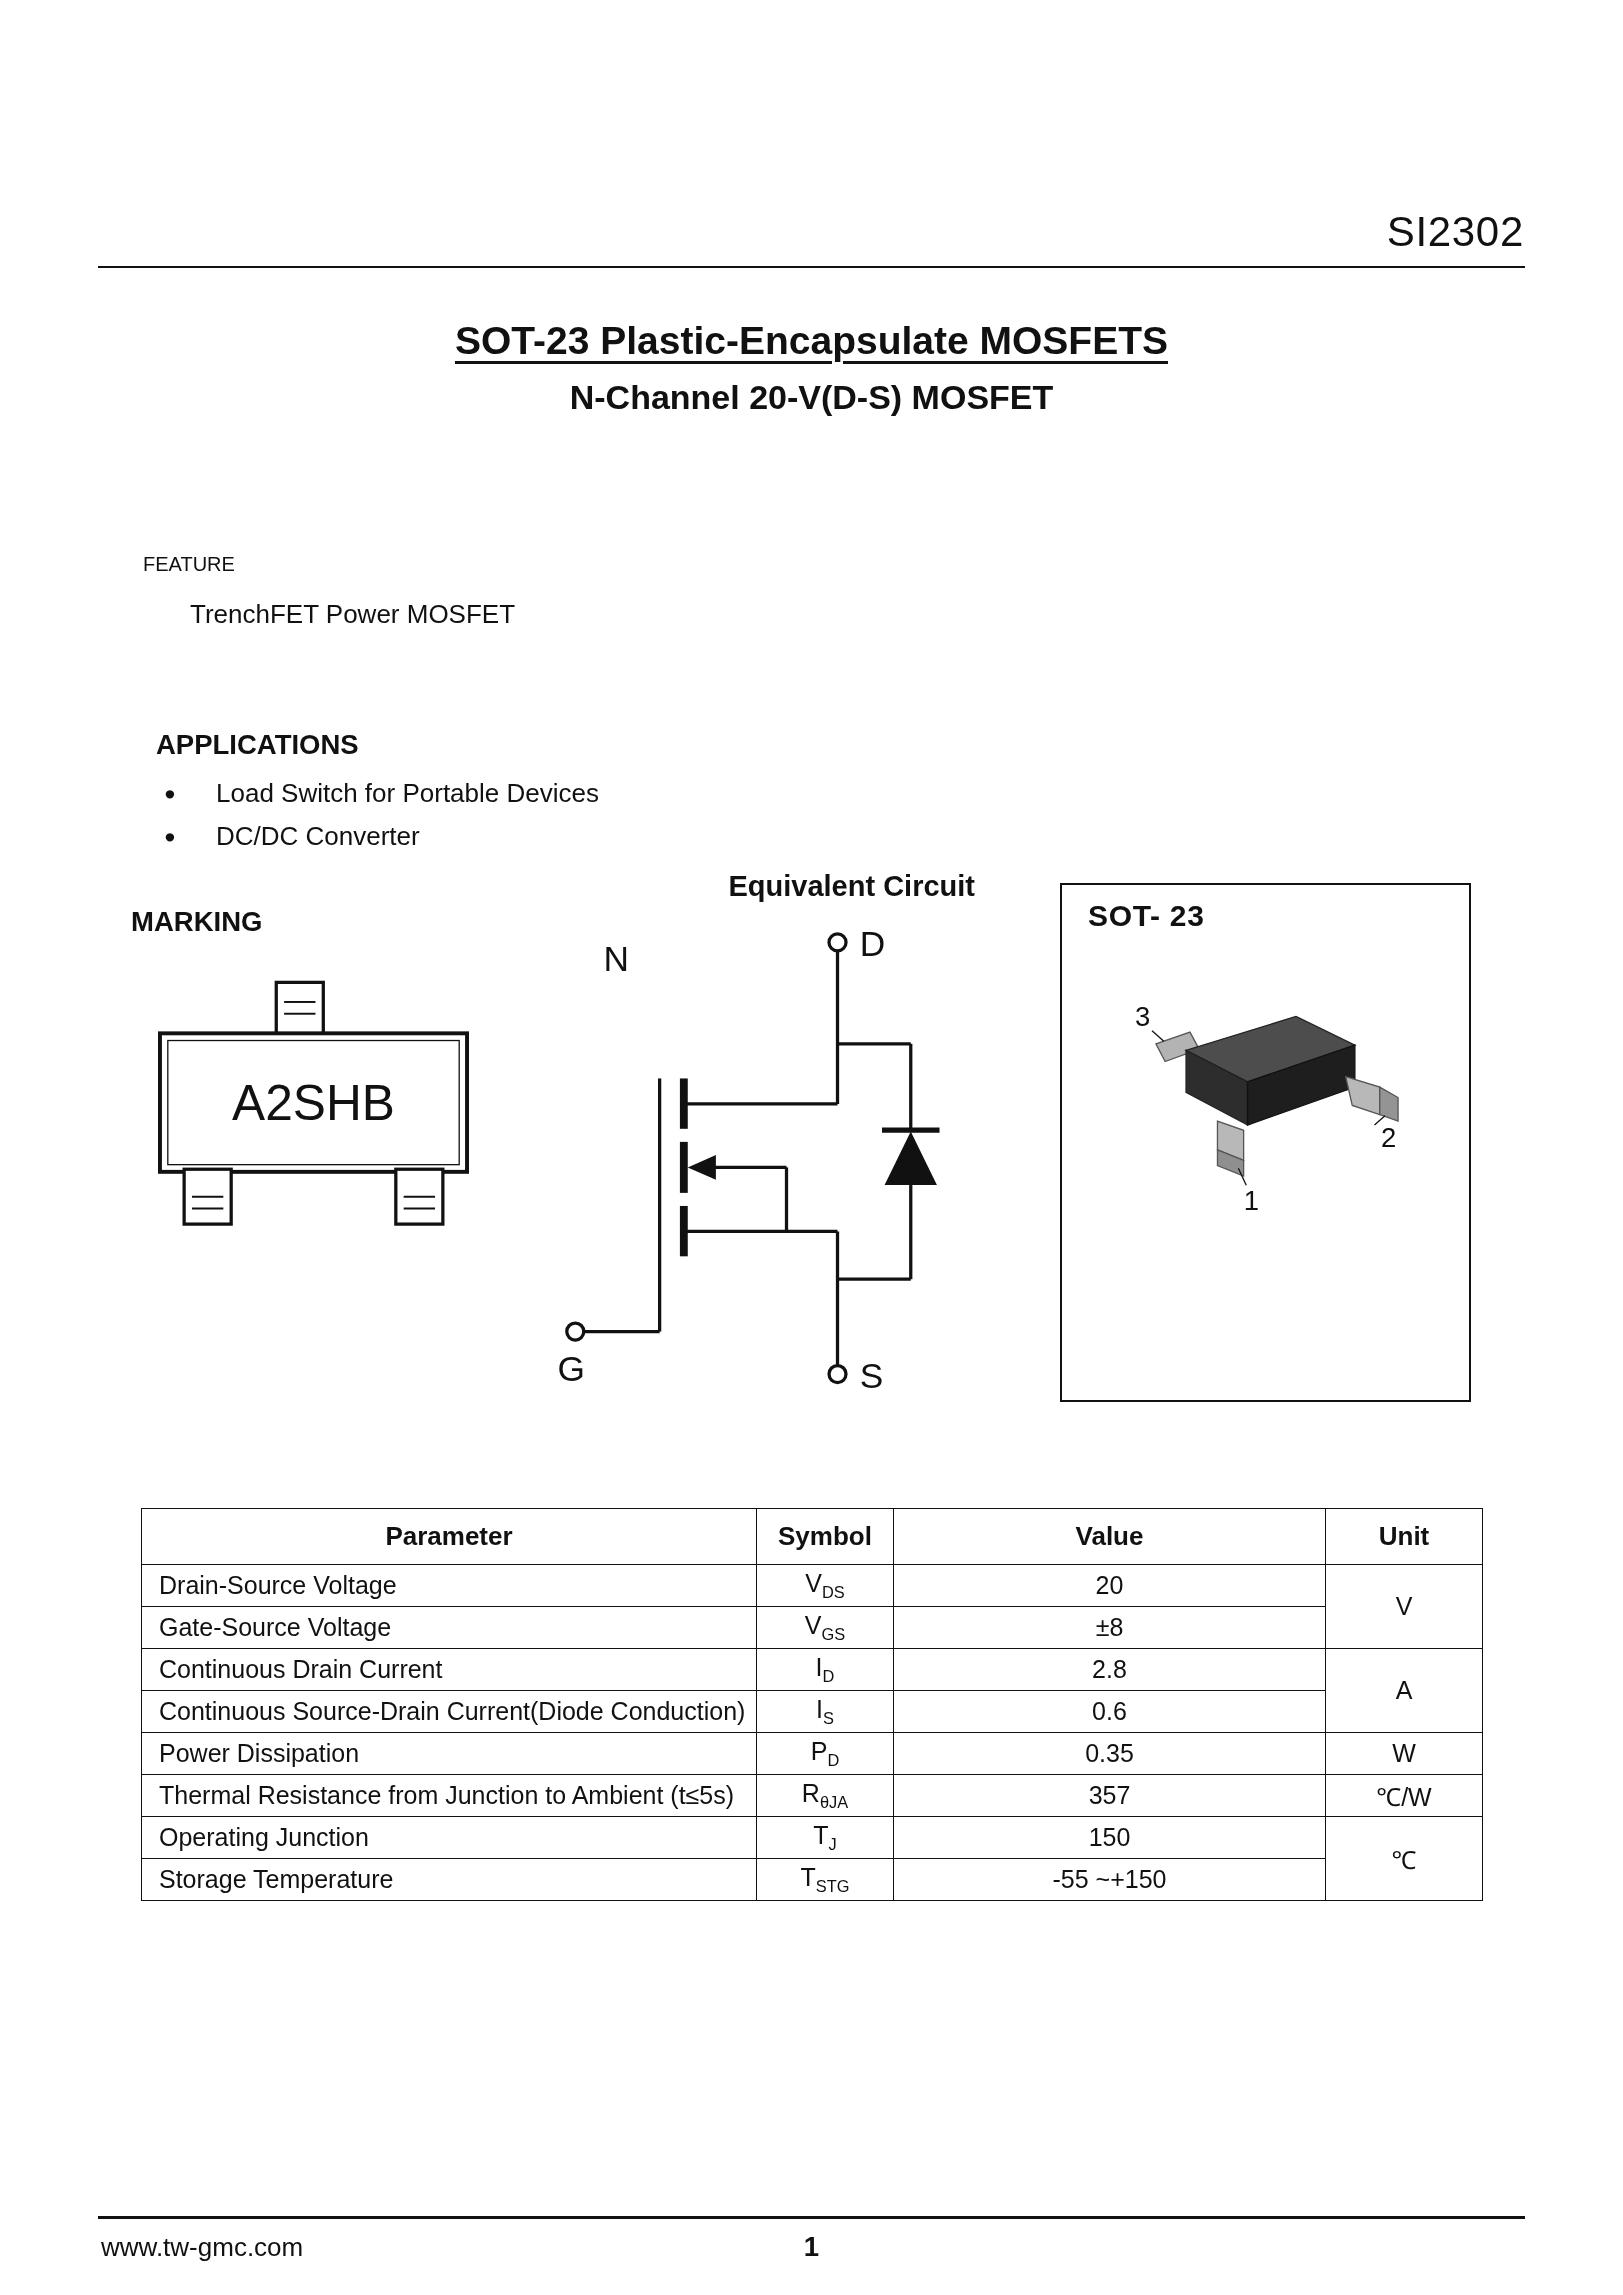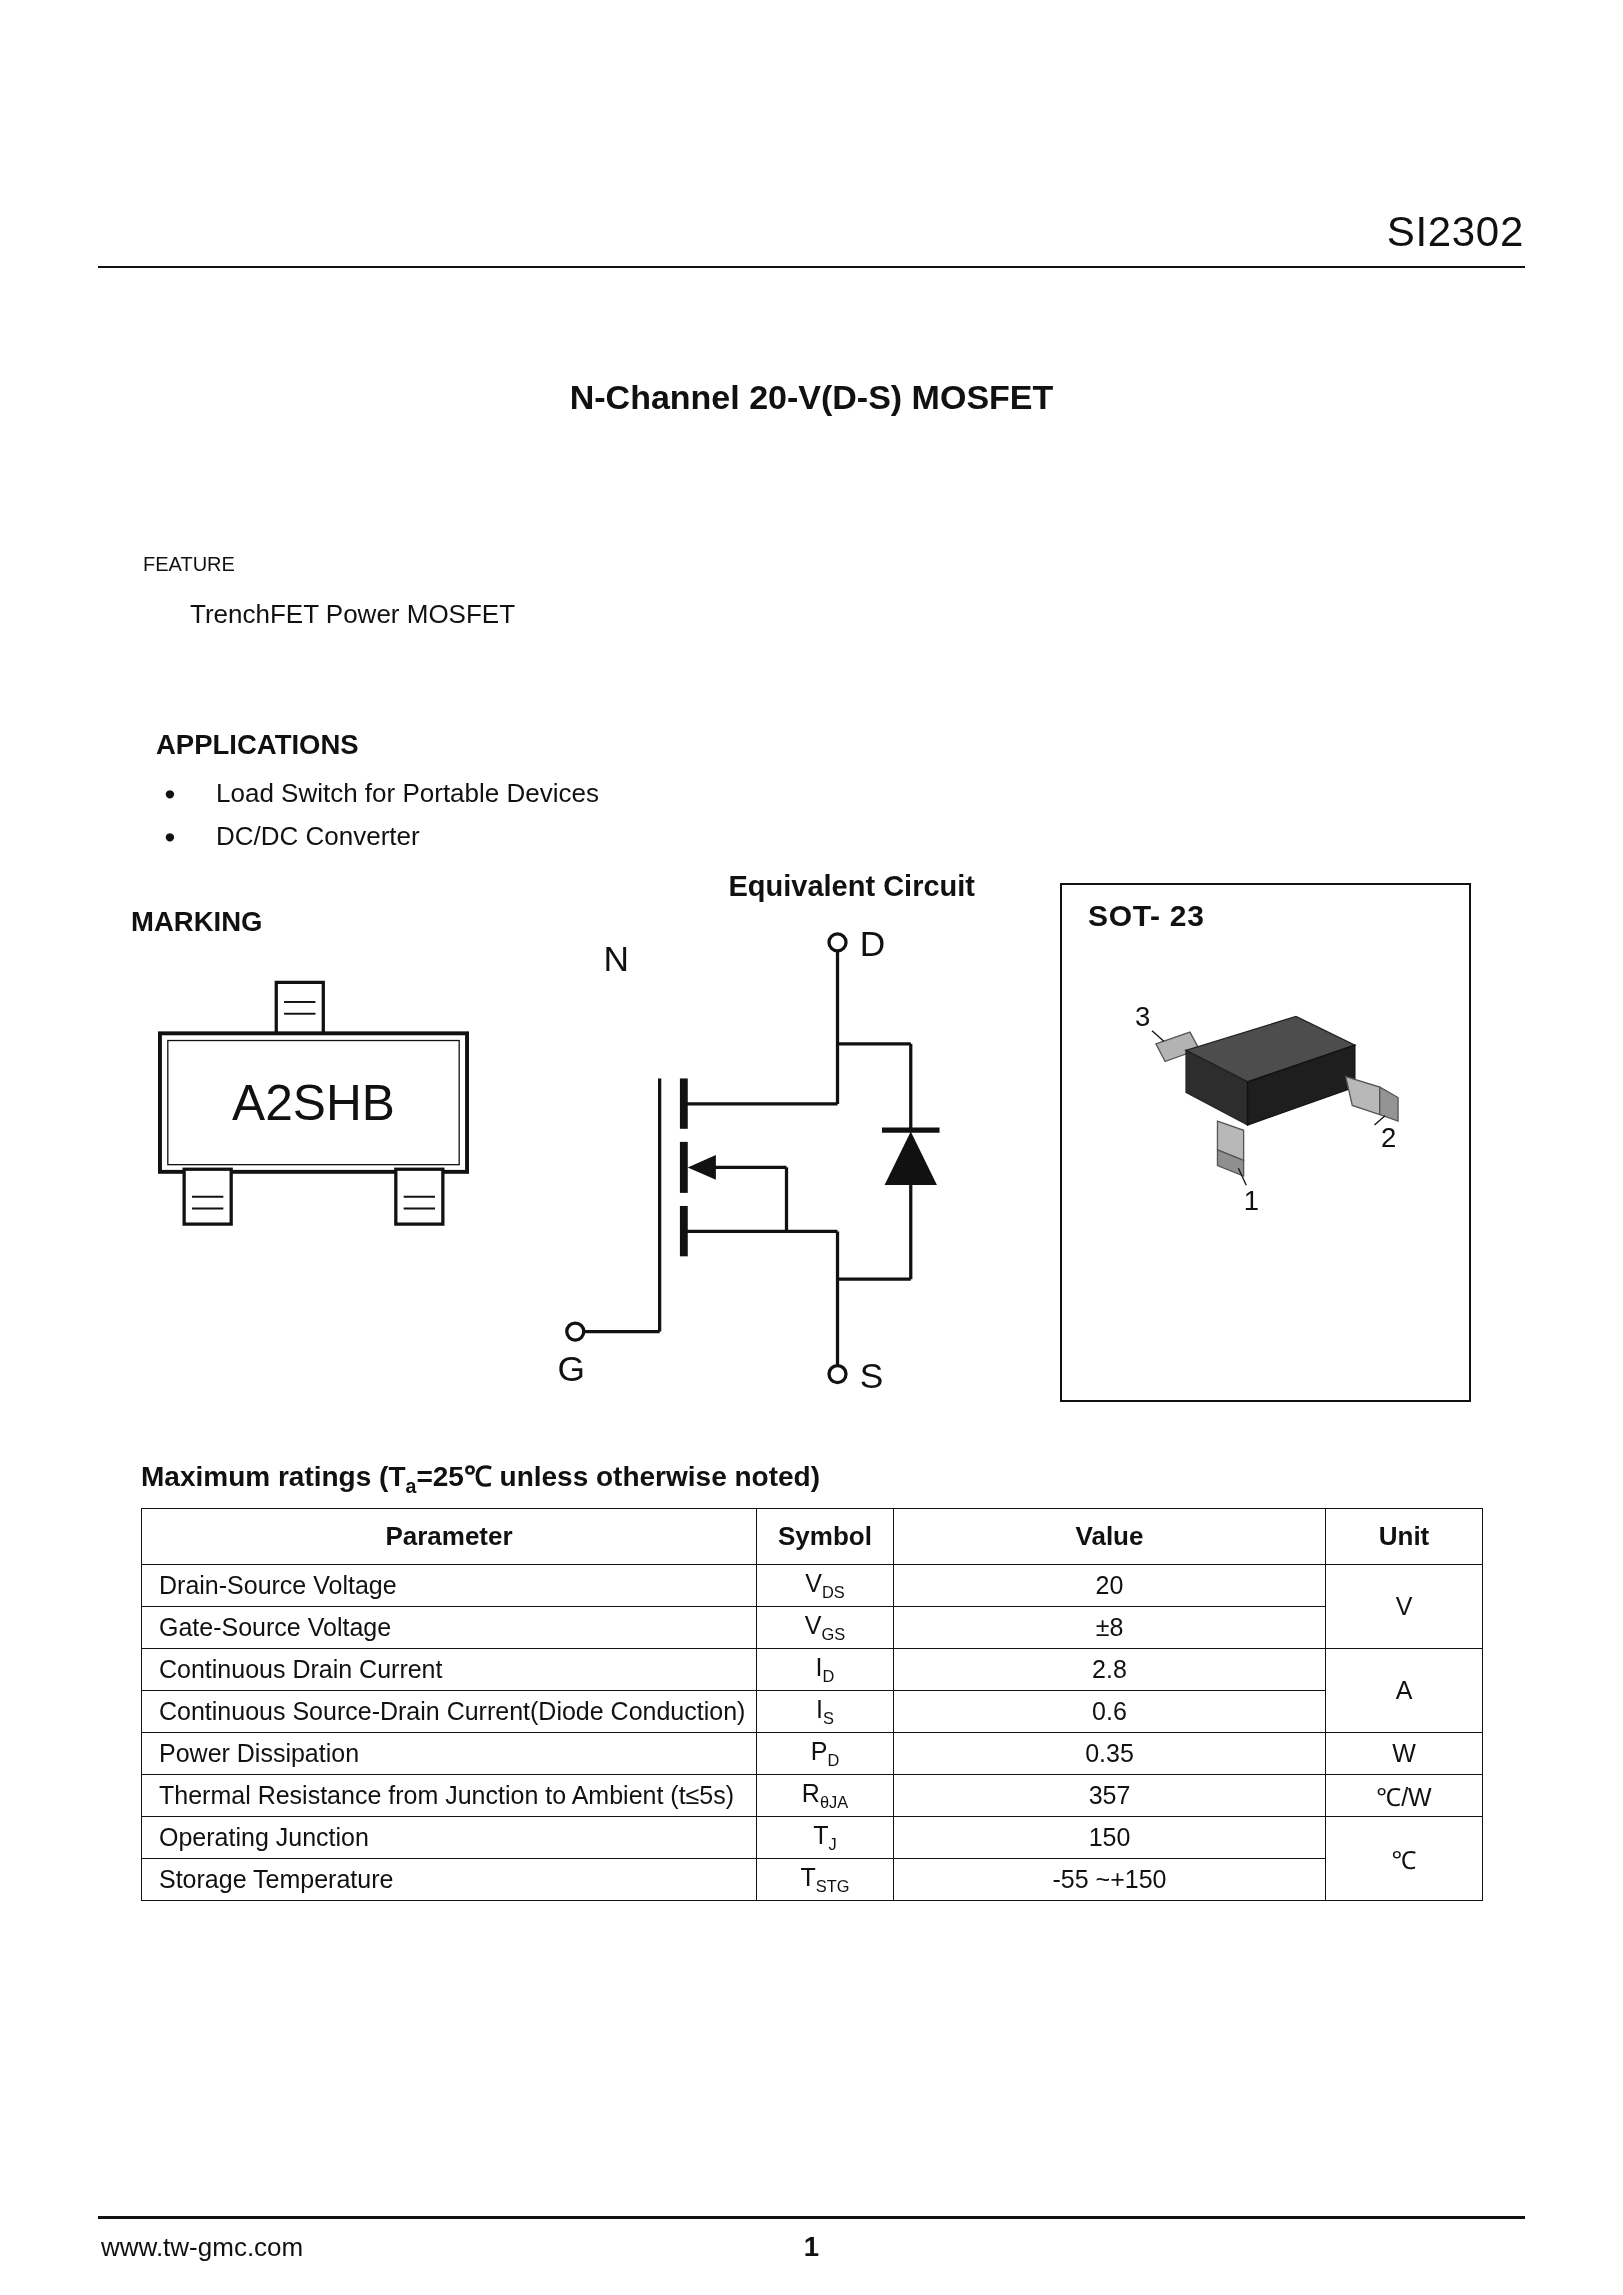--- a/index.html
+++ b/index.html
@@ -57,20 +57,21 @@
 </style>
 </head>
 <body>
 
 <div id="page">
 
 
   <div class="part-number">SI2302</div>
   <div class="hdr-rule"></div>
 
+  <div class="title-main"><span>SOT-23 Plastic-Encapsulate MOSFETS</span></div>
   <div class="title-sub">N-Channel 20-V(D-S) MOSFET</div>
 
   <div class="feature-h">FEATURE</div>
   <div class="feature-item">TrenchFET Power MOSFET</div>
 
   <div class="apps-h">APPLICATIONS</div>
   <div class="apps-list">
     <div class="apps-row">
       <span class="bullet">●</span>
       <span>Load Switch for Portable Devices</span>
@@ -161,23 +162,20 @@
       <line x1="392" y1="252" x2="408" y2="238" stroke="#111" stroke-width="2"></line>
       <line x1="196" y1="344" x2="184" y2="318" stroke="#111" stroke-width="2"></line>
 
       <text x="26" y="100" font-size="42">3</text>
       <text x="402" y="286" font-size="42">2</text>
       <text x="192" y="382" font-size="42">1</text>
     </svg>
 
   </div>
 
-  <div class="maxr-heading">
-    <span>Maximum ratings (T</span><sub>a</sub><span>=25℃ unless otherwise noted)</span>
-  </div>
 
   <div class="ratings-wrap">
     <table class="ratings">
       <colgroup>
         <col style="width:615px">
           <col style="width:137px">
           <col style="width:432px">
           <col style="width:157px">
       </colgroup>
       <thead>

